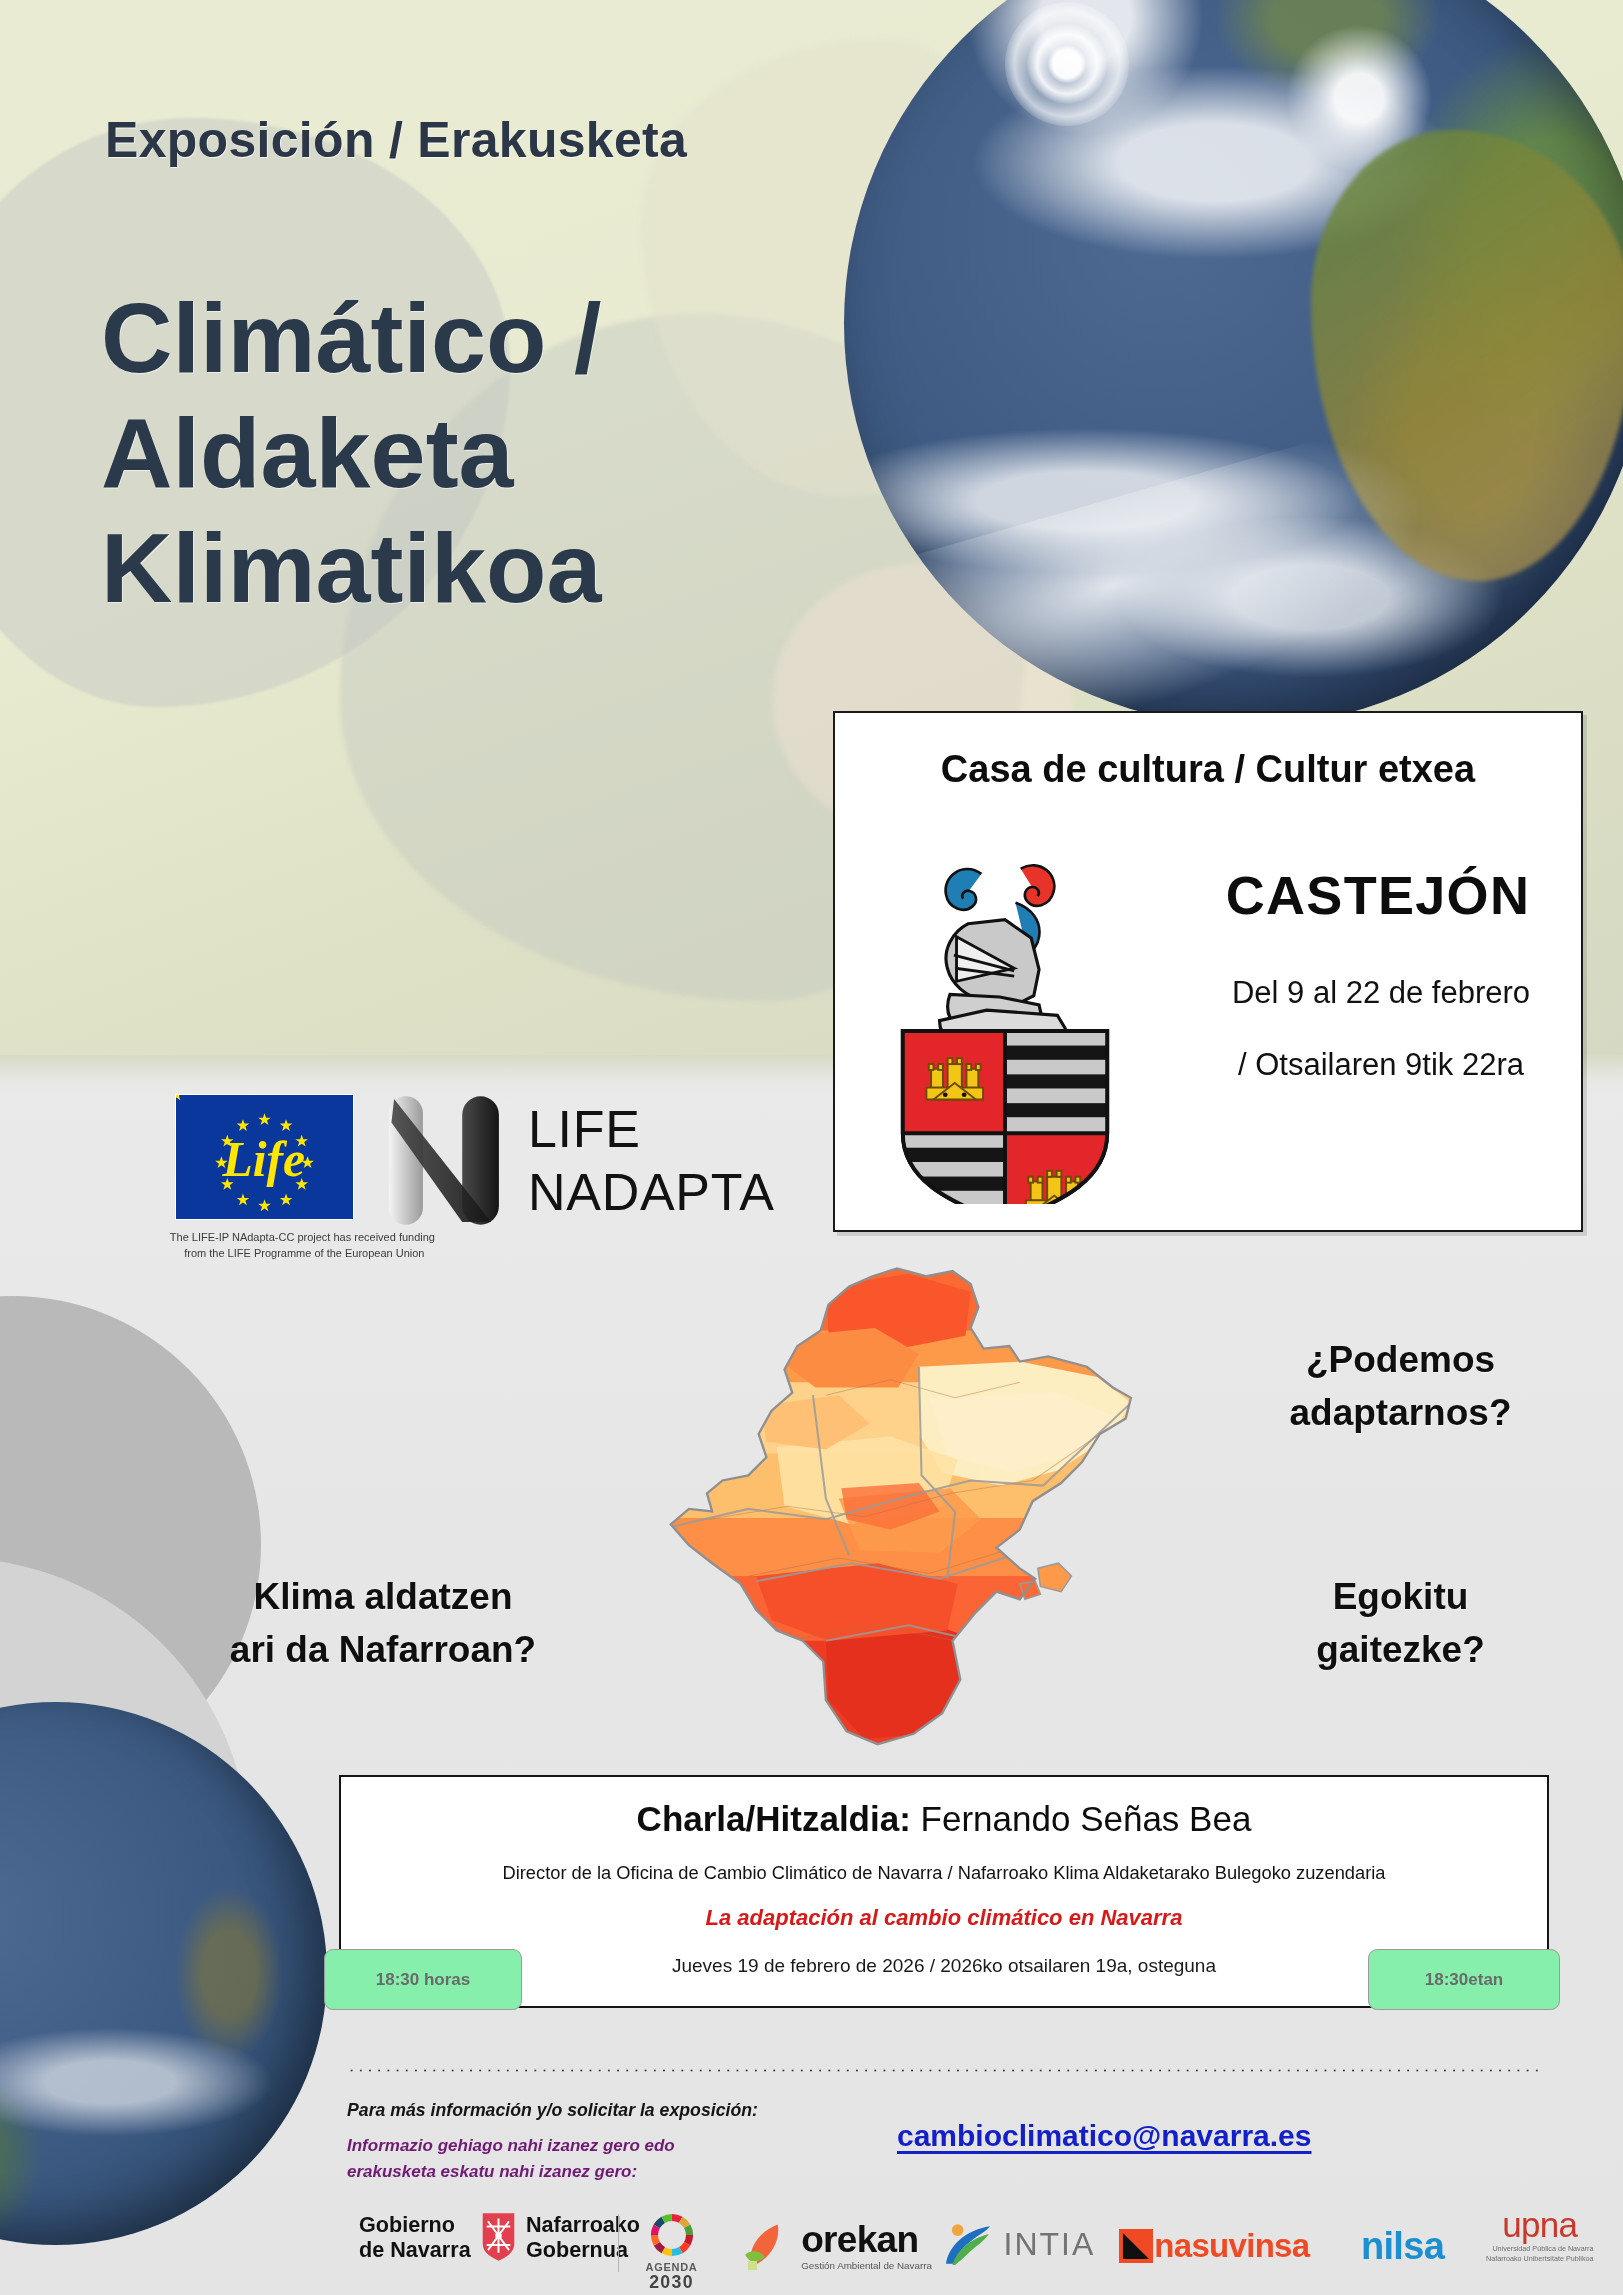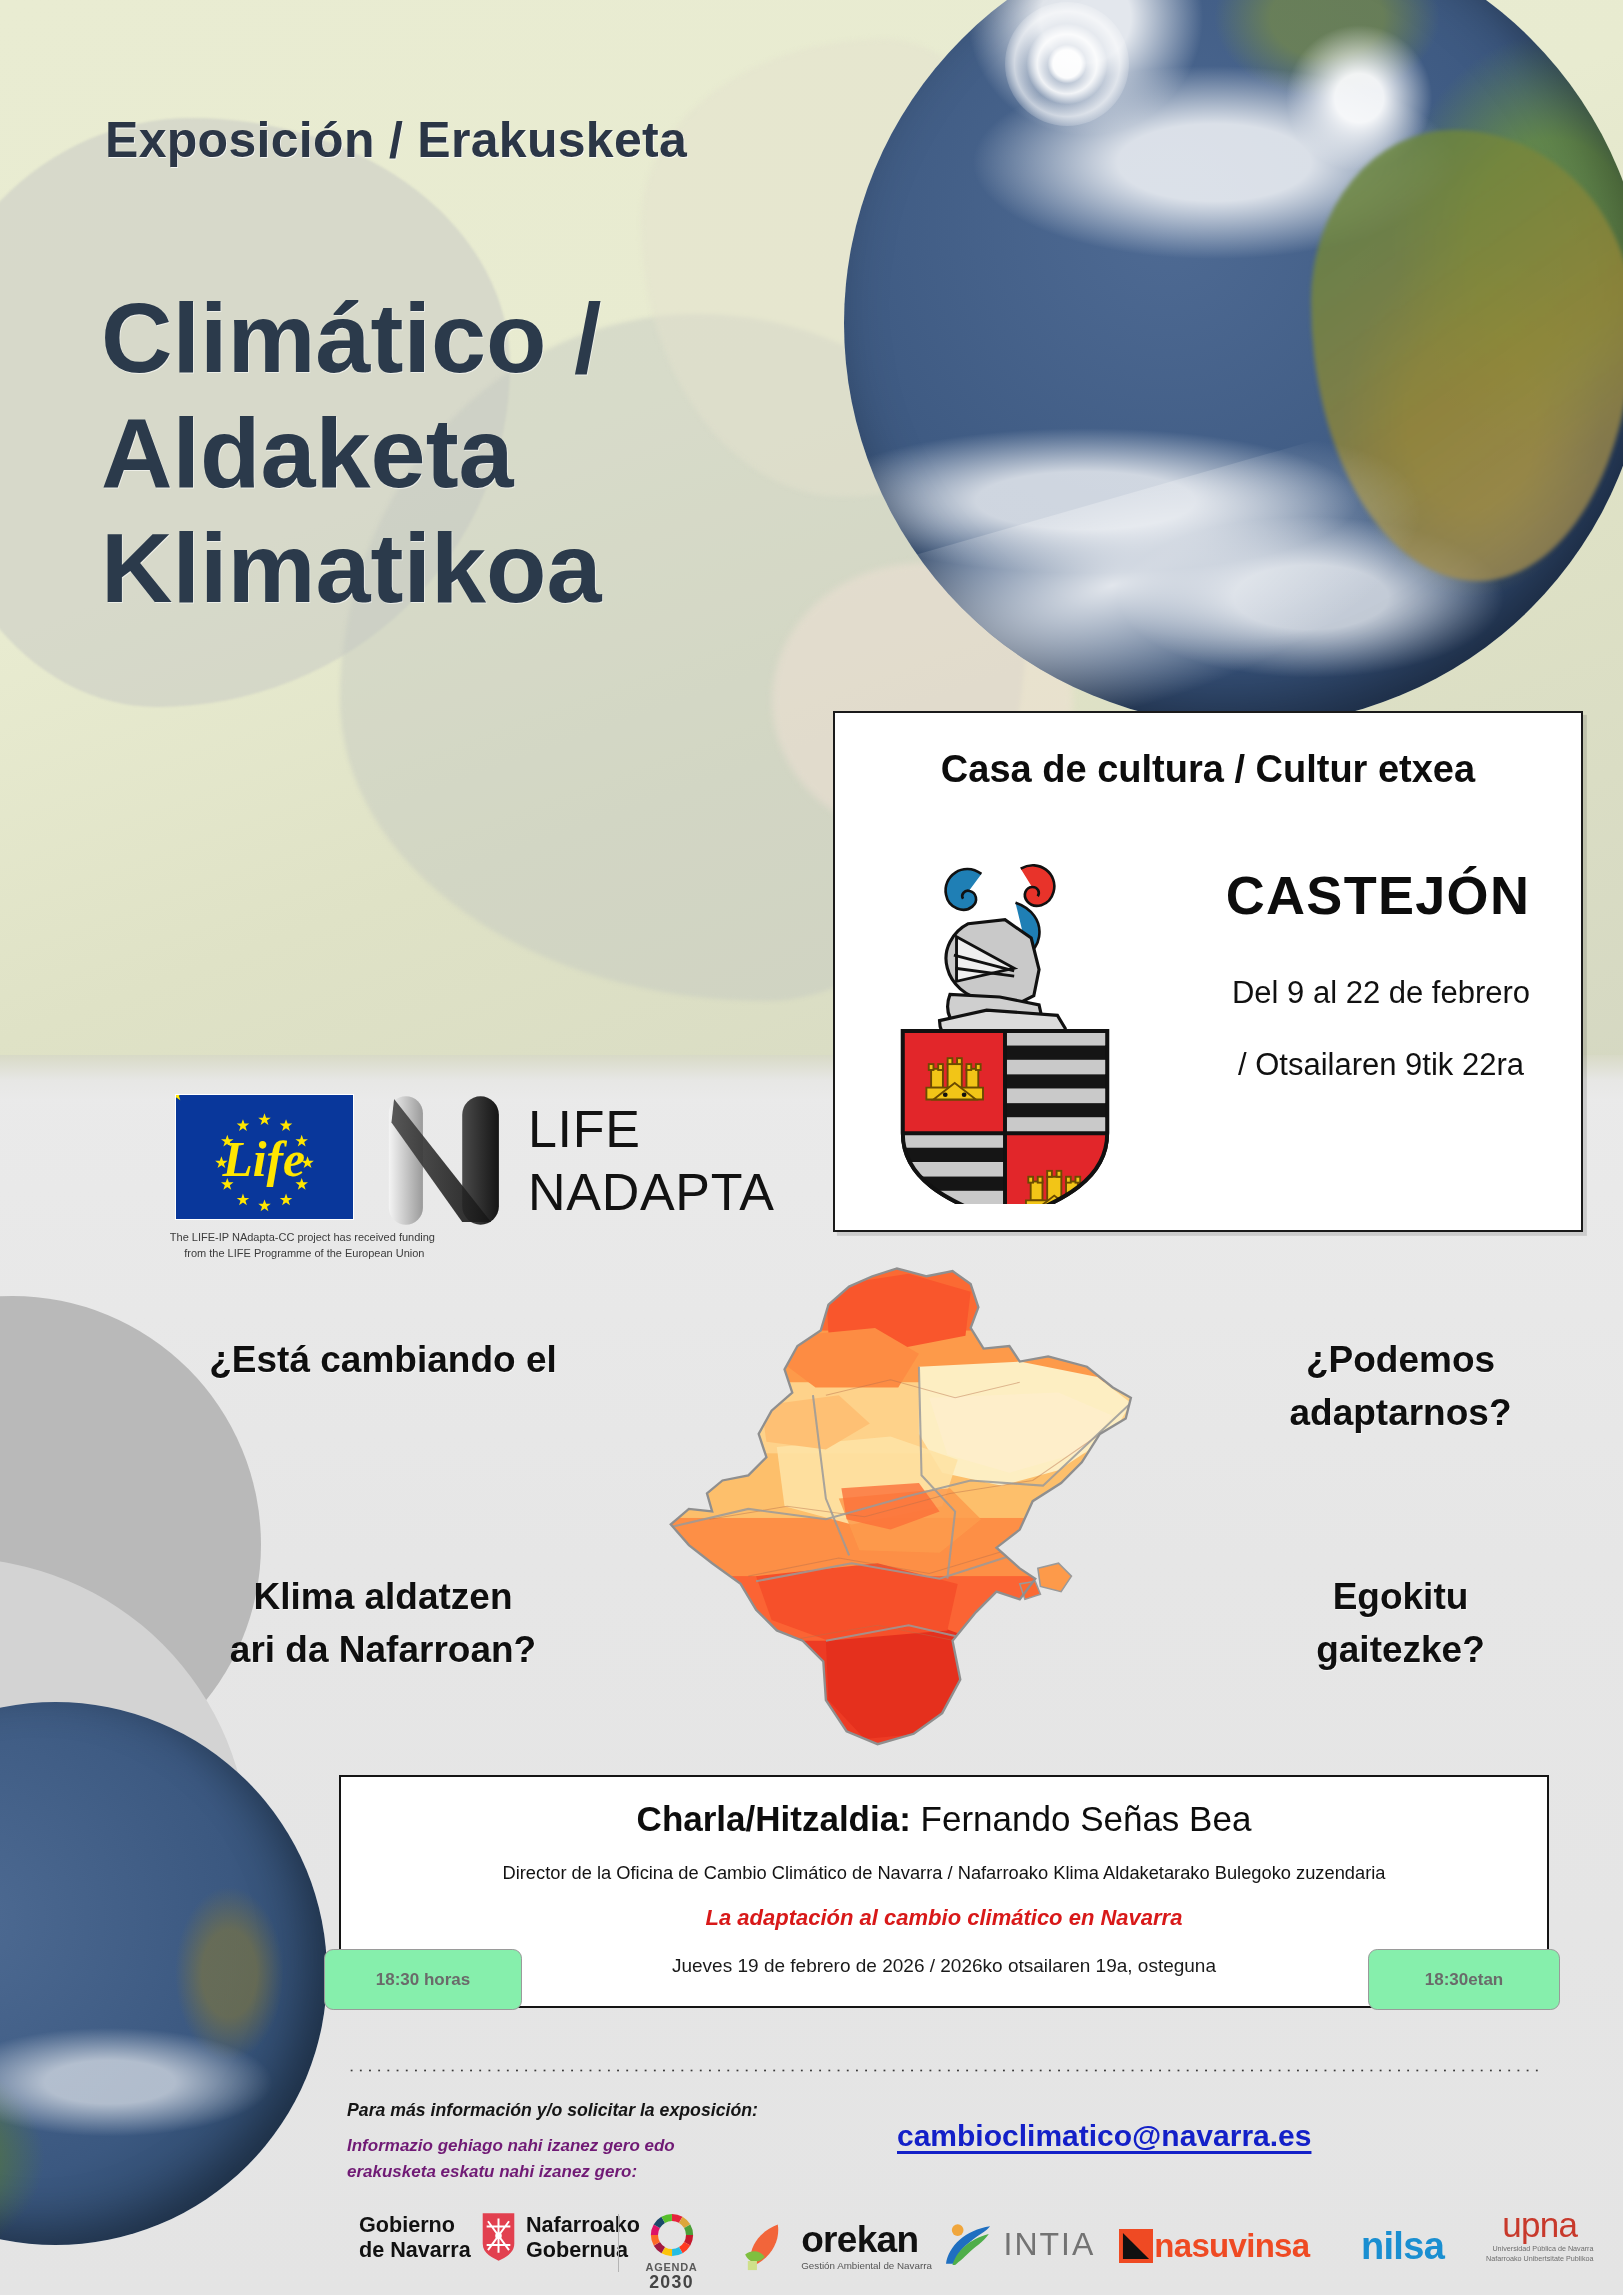--- a/index.html
+++ b/index.html
@@ -496,21 +496,20 @@
 
       <g>
         <path d="M314 244 L330 240 L340 250 L332 262 L316 258 Z" fill="#fd9a4a" stroke="#9a9a9a" stroke-width="1.2"></path>
         <path d="M300 256 L312 254 L316 264 L304 268 Z" fill="#fb6a33" stroke="#9a9a9a" stroke-width="1.2"></path>
       </g>
       <path d="M186 18 L205 12 L228 18 L248 14 L262 24 L268 42 L262 58 L272 74 L292 72 L300 84 L322 80 L352 88 L372 104 L386 112 L382 128 L362 140 L348 162 L332 178 L310 192 L300 214 L282 228 L300 244 L312 252 L300 268 L282 262 L266 278 L248 300 L254 330 L240 356 L218 372 L190 380 L166 370 L150 346 L148 316 L132 300 L112 292 L96 276 L84 256 L62 240 L44 226 L30 210 L44 198 L62 200 L58 186 L70 176 L90 172 L104 158 L98 140 L108 122 L124 108 L118 90 L128 72 L146 60 L152 40 L168 26 Z" fill="none" stroke="#8f8f8f" stroke-width="1.8"></path>
     </svg>
   </div>
 
   <div class="q q-es-left">
-    <span>¿Está cambiando el</span>
   </div>
   <div class="q q-eu-left">
     <span>Klima aldatzen</span>
     <span>ari da Nafarroan?</span>
   </div>
   <div class="q q-es-right">
     <span>¿Podemos</span>
     <span>adaptarnos?</span>
   </div>
   <div class="q q-eu-right">

